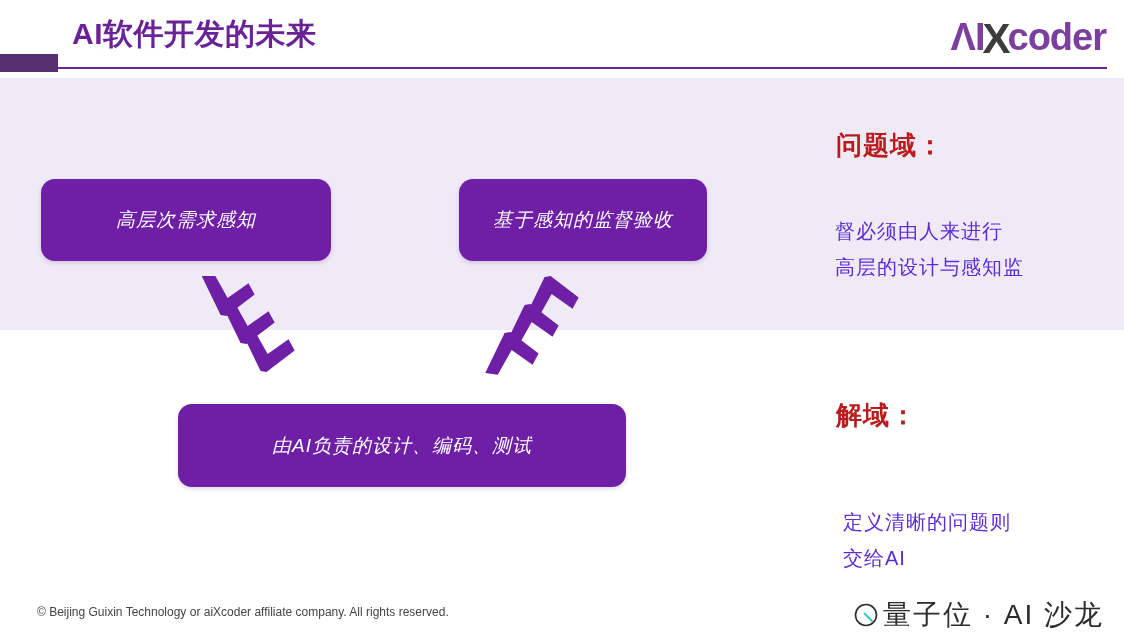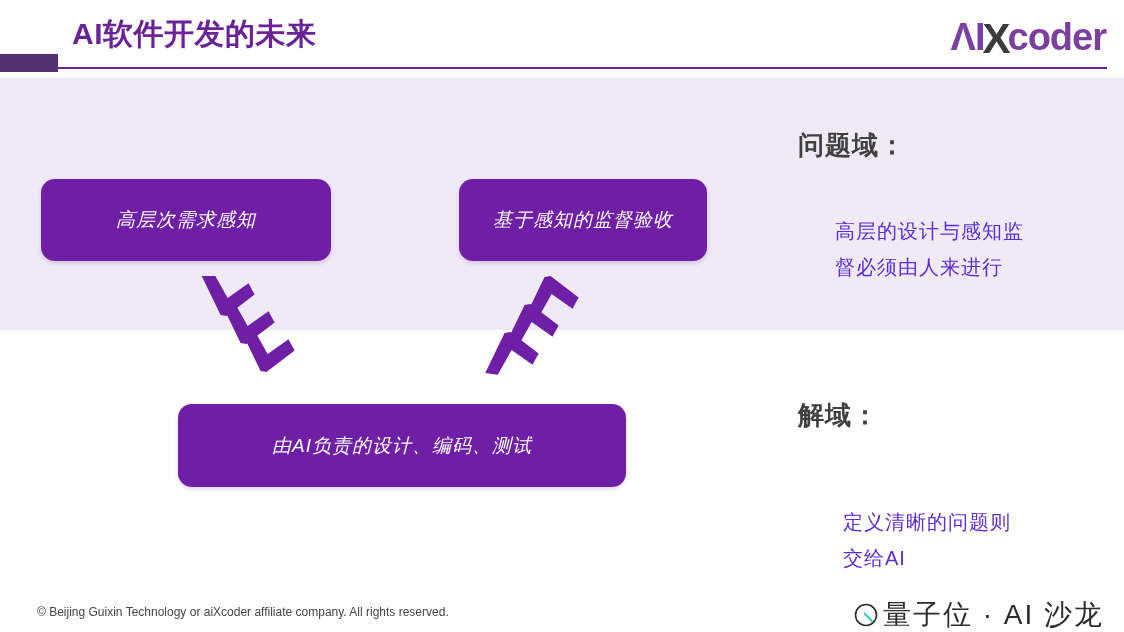--- a/index.html
+++ b/index.html
@@ -90,24 +90,24 @@
 
   
   .arrow-group { position: absolute; }
   #arrow-down { left: 196px; top: 276px; width: 110px; height: 100px; }
   #arrow-up   { left: 480px; top: 276px; width: 110px; height: 100px; }
   .arrow-group svg { display: block; }
 
   
   .col-heading {
     position: absolute;
-    left: 798px;
+    left: 836px;
     font-size: 26px;
     font-weight: bold;
-    color: #404040;
+    color: #b91c1c;
     letter-spacing: 1px;
     white-space: nowrap;
   }
   #heading-problem { top: 128px; }
   #heading-solution { top: 398px; }
 
   .col-body {
     position: absolute;
     left: 835px;
     font-size: 20px;
@@ -202,22 +202,22 @@
 
       <g transform="translate(42,0) rotate(-10,30,20)">
         <path d="M0,36 L12,40 L30,18 L48,36 L56,26 L32,0 L26,0 Z"></path>
       </g>
     </g>
   </svg>
 </div>
 
 <div class="col-heading" id="heading-problem">问题域：</div>
 <div class="col-body" id="body-problem">
+  <div>督必须由人来进行</div>
   <div>高层的设计与感知监</div>
-  <div>督必须由人来进行</div>
 </div>
 
 <div class="col-heading" id="heading-solution">解域：</div>
 <div class="col-body" id="body-solution">
   <div>定义清晰的问题则</div>
   <div>交给AI</div>
 </div>
 
 <div class="footer-copyright">© Beijing Guixin Technology or aiXcoder affiliate company. All rights reserved.</div>
 

